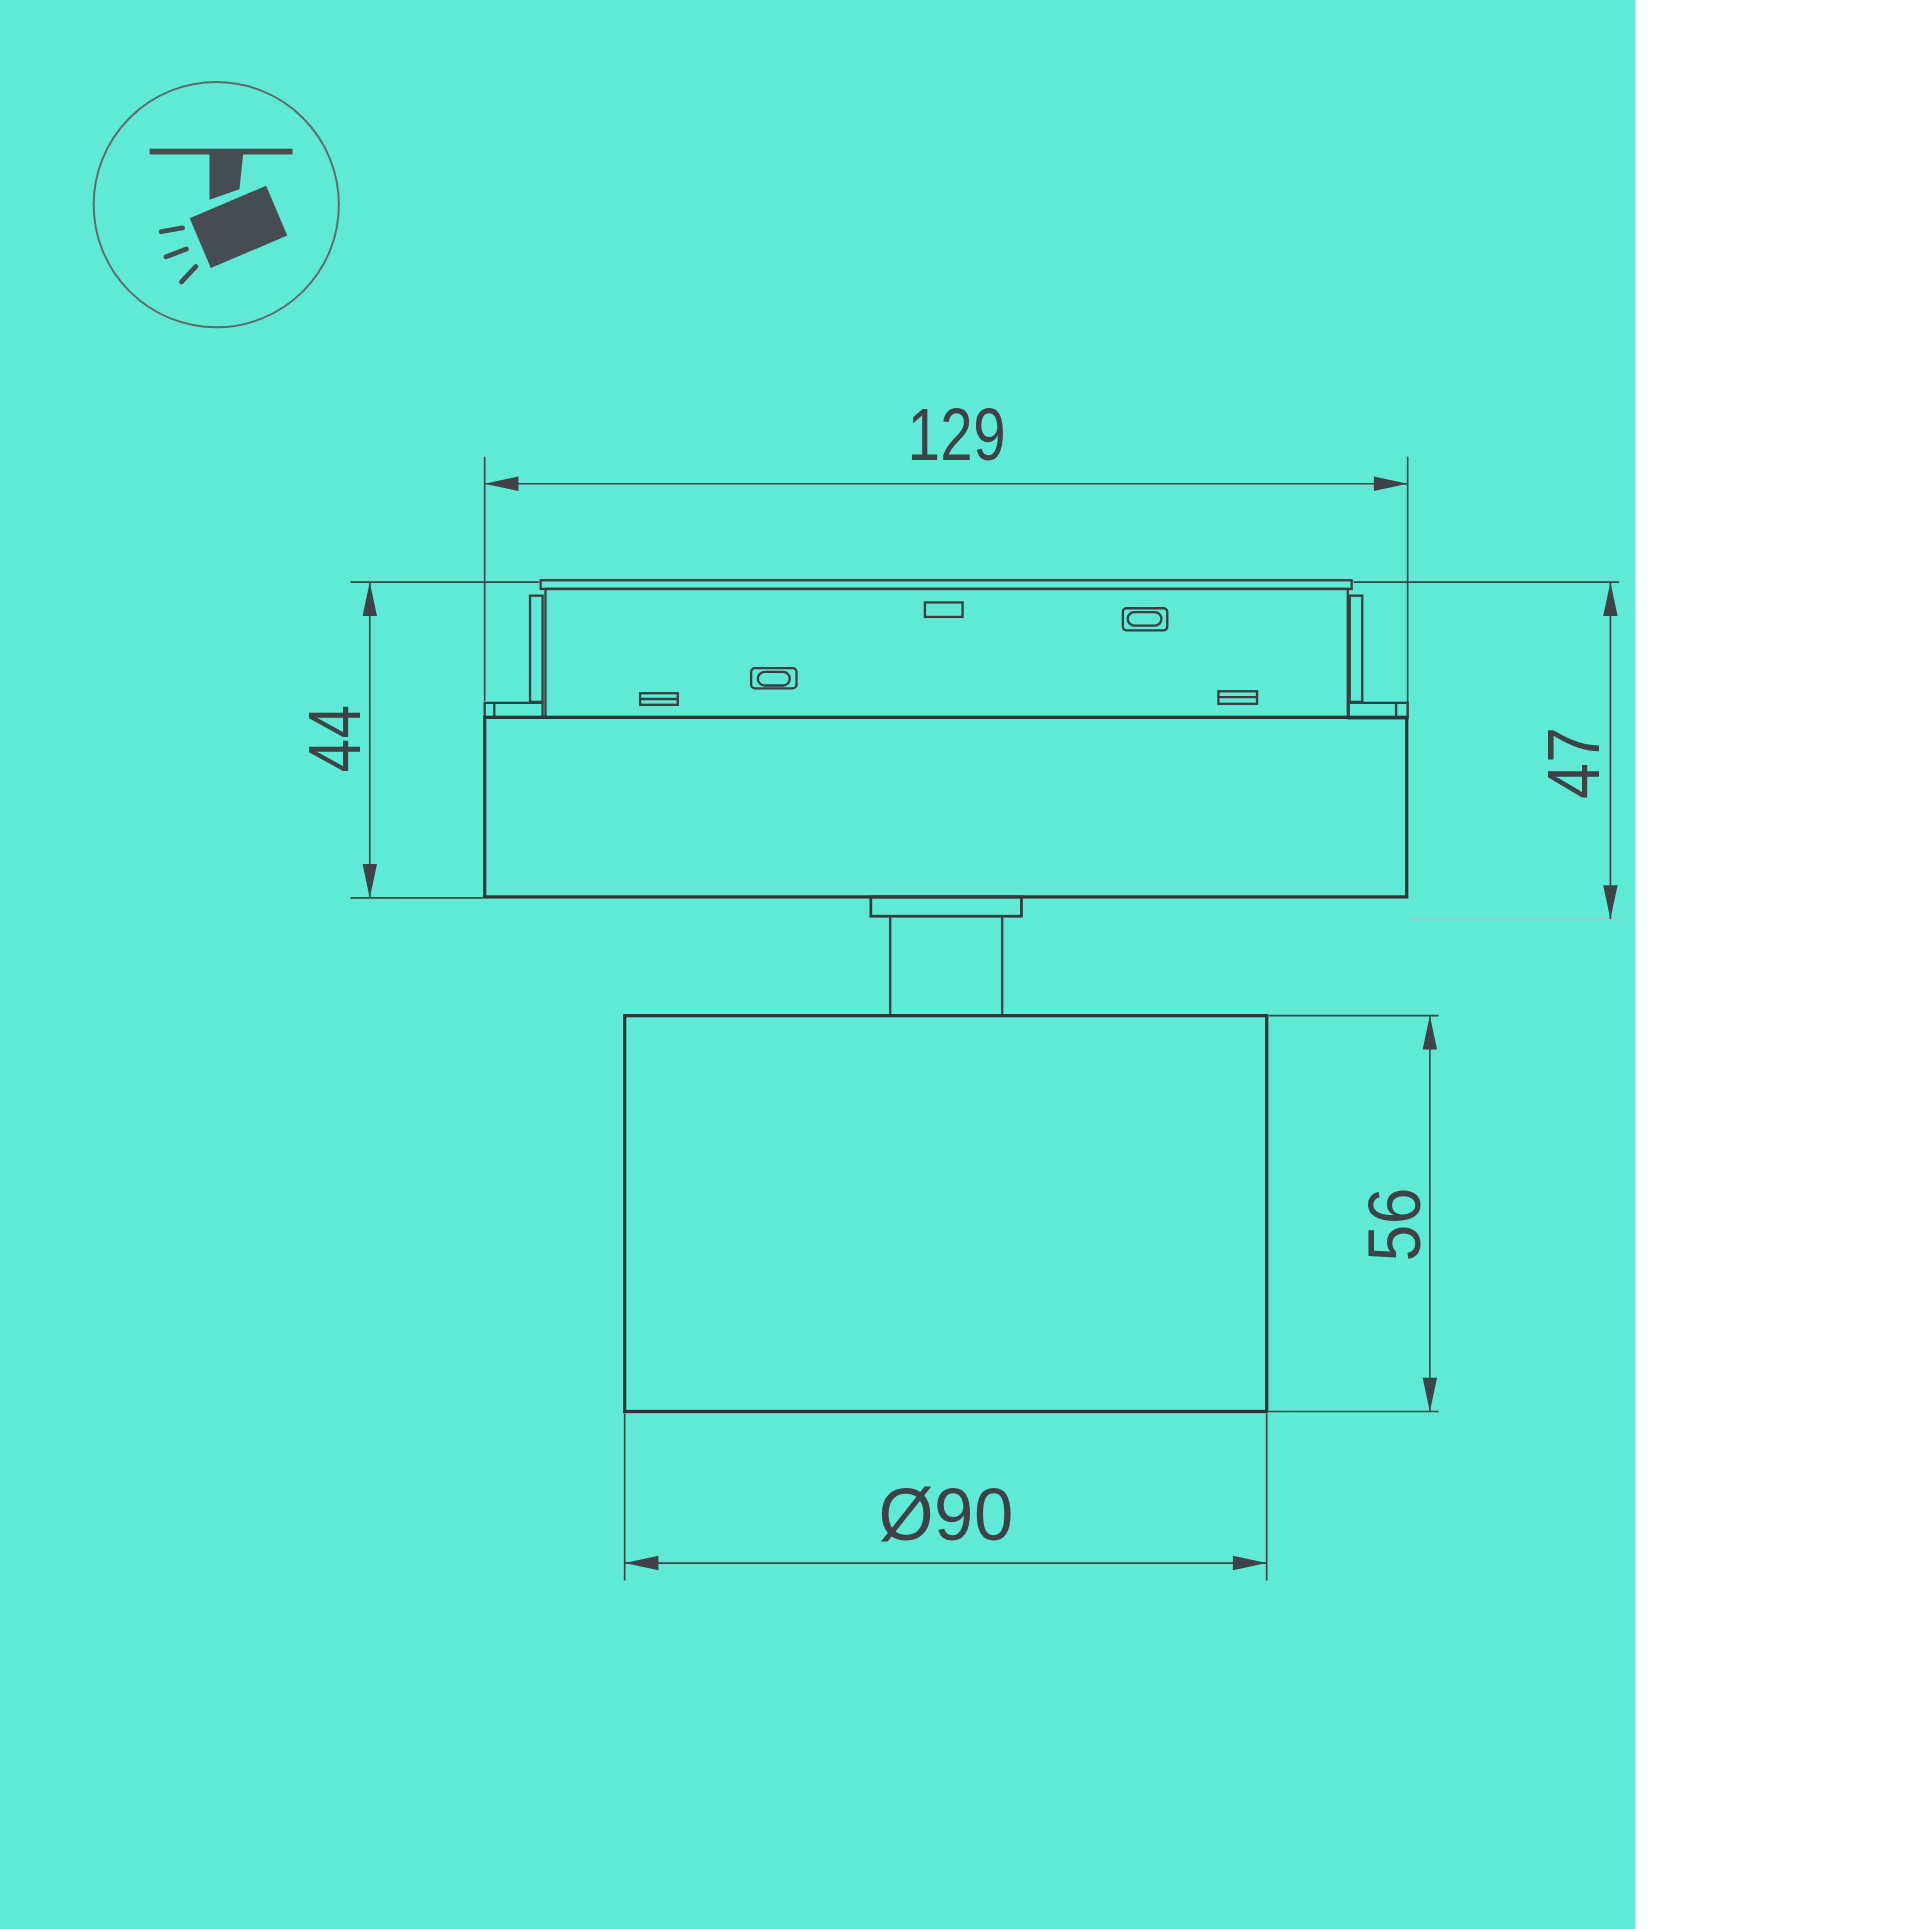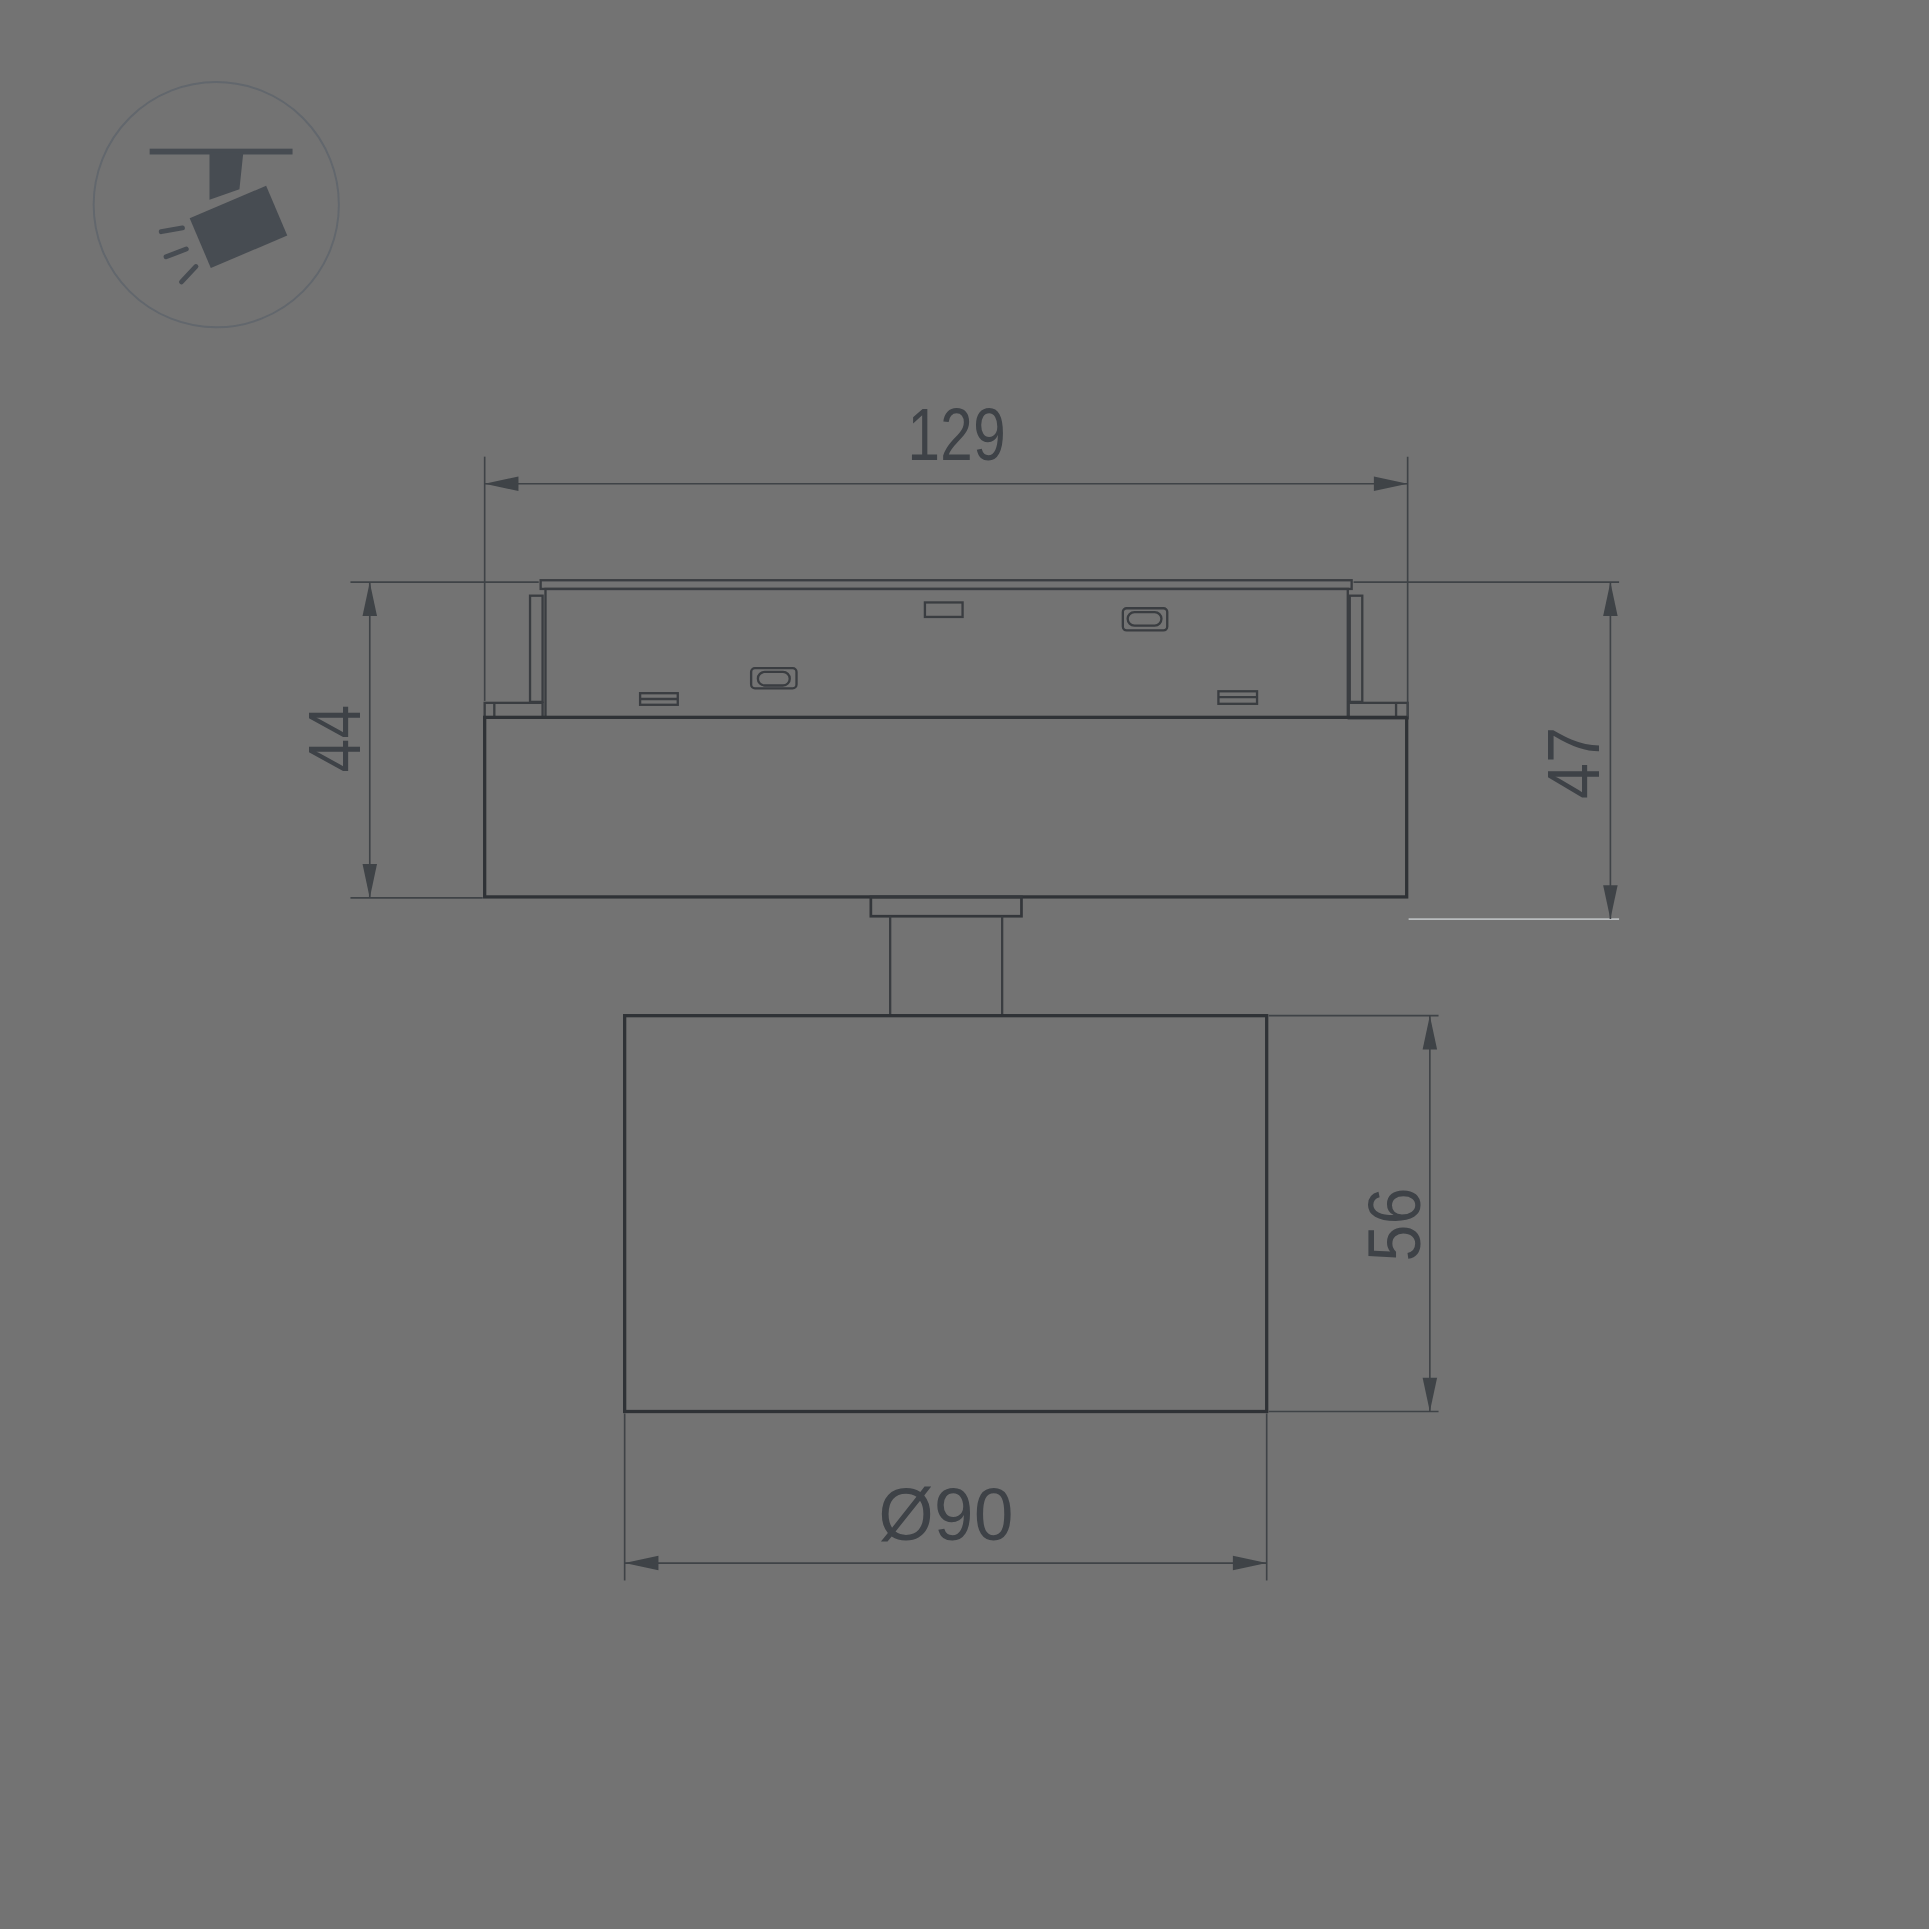--- a/index.html
+++ b/index.html
@@ -2,23 +2,23 @@
 <html><head>
 <meta charset="utf-8">
 <style>
   html, body {
     margin: 0;
     padding: 0;
     background: #ffffff;
   }
   .canvas {
     position: relative;
-    width: 1929px;
+    width: 1635px;
     height: 1929px;
-    background: #737373;
+    background: #5eead4;
     overflow: hidden;
   }
   svg { display: block; }
 
   
   .ol-thin  { stroke: #3a3d41; stroke-width: 2.4; fill: none; }
   .ol-med   { stroke: #34373b; stroke-width: 2.8; fill: none; }
   .ol-thick { stroke: #2f3236; stroke-width: 3.4; fill: none; }
 
   

